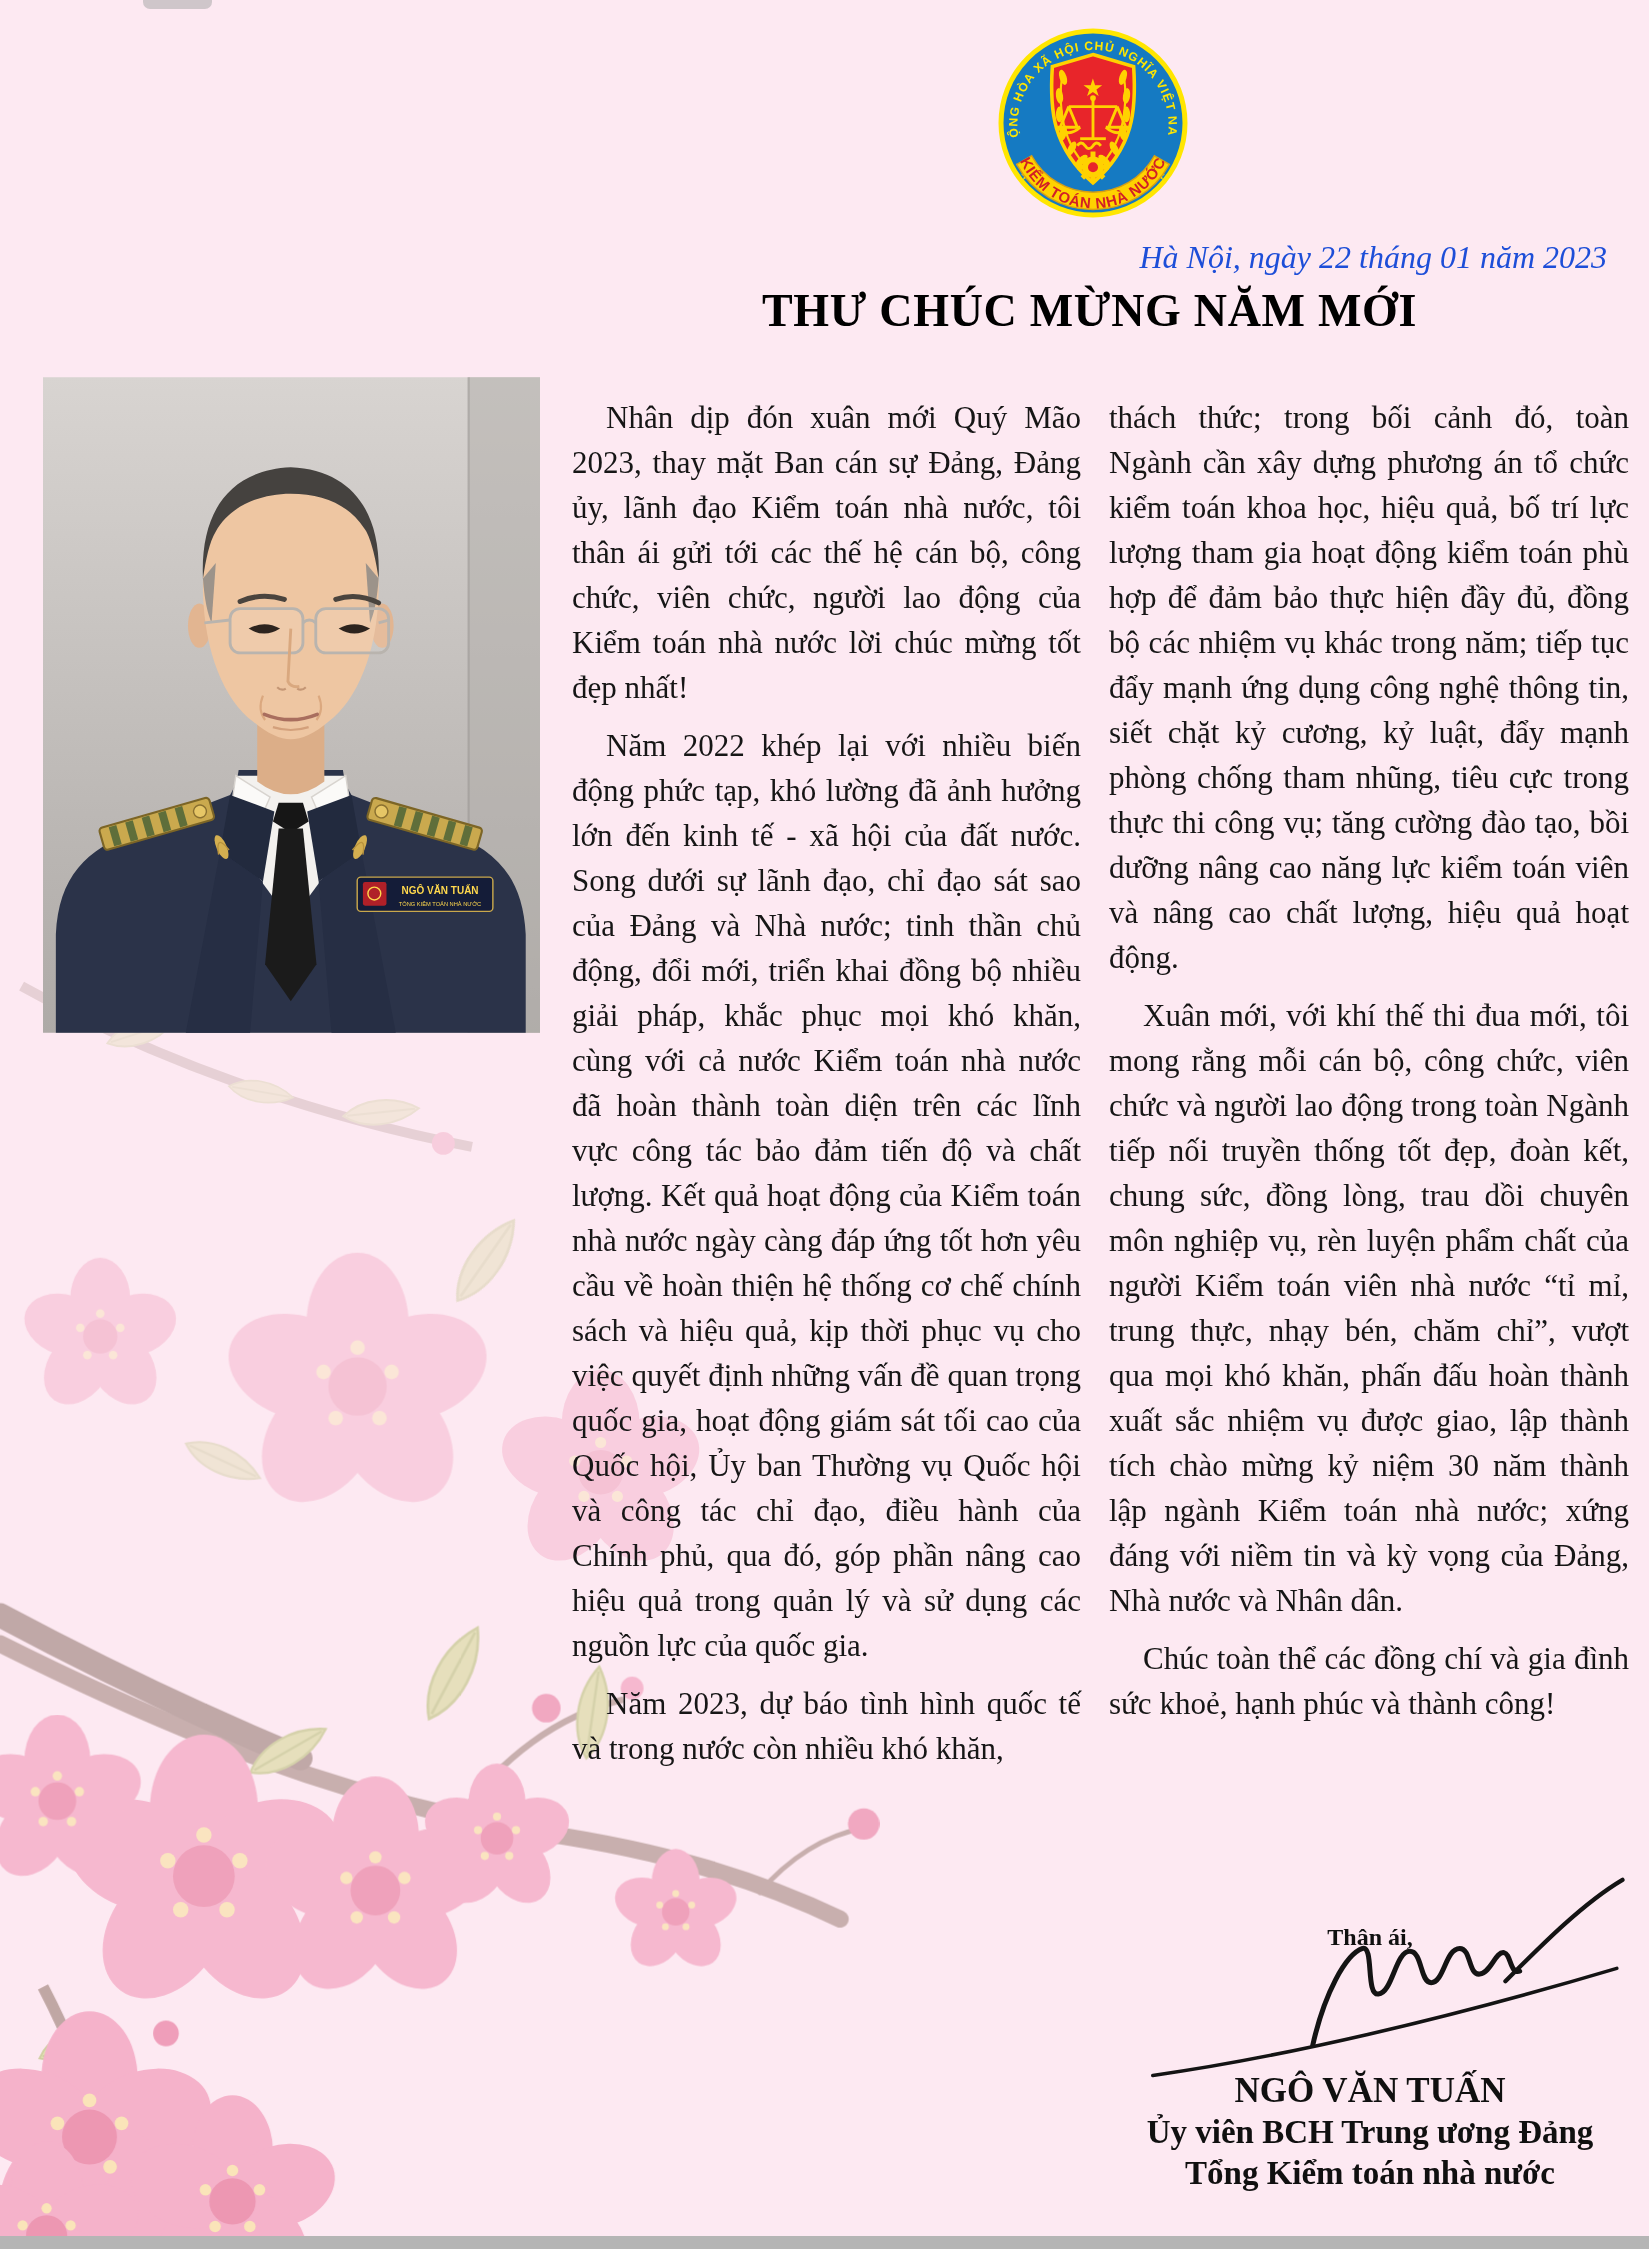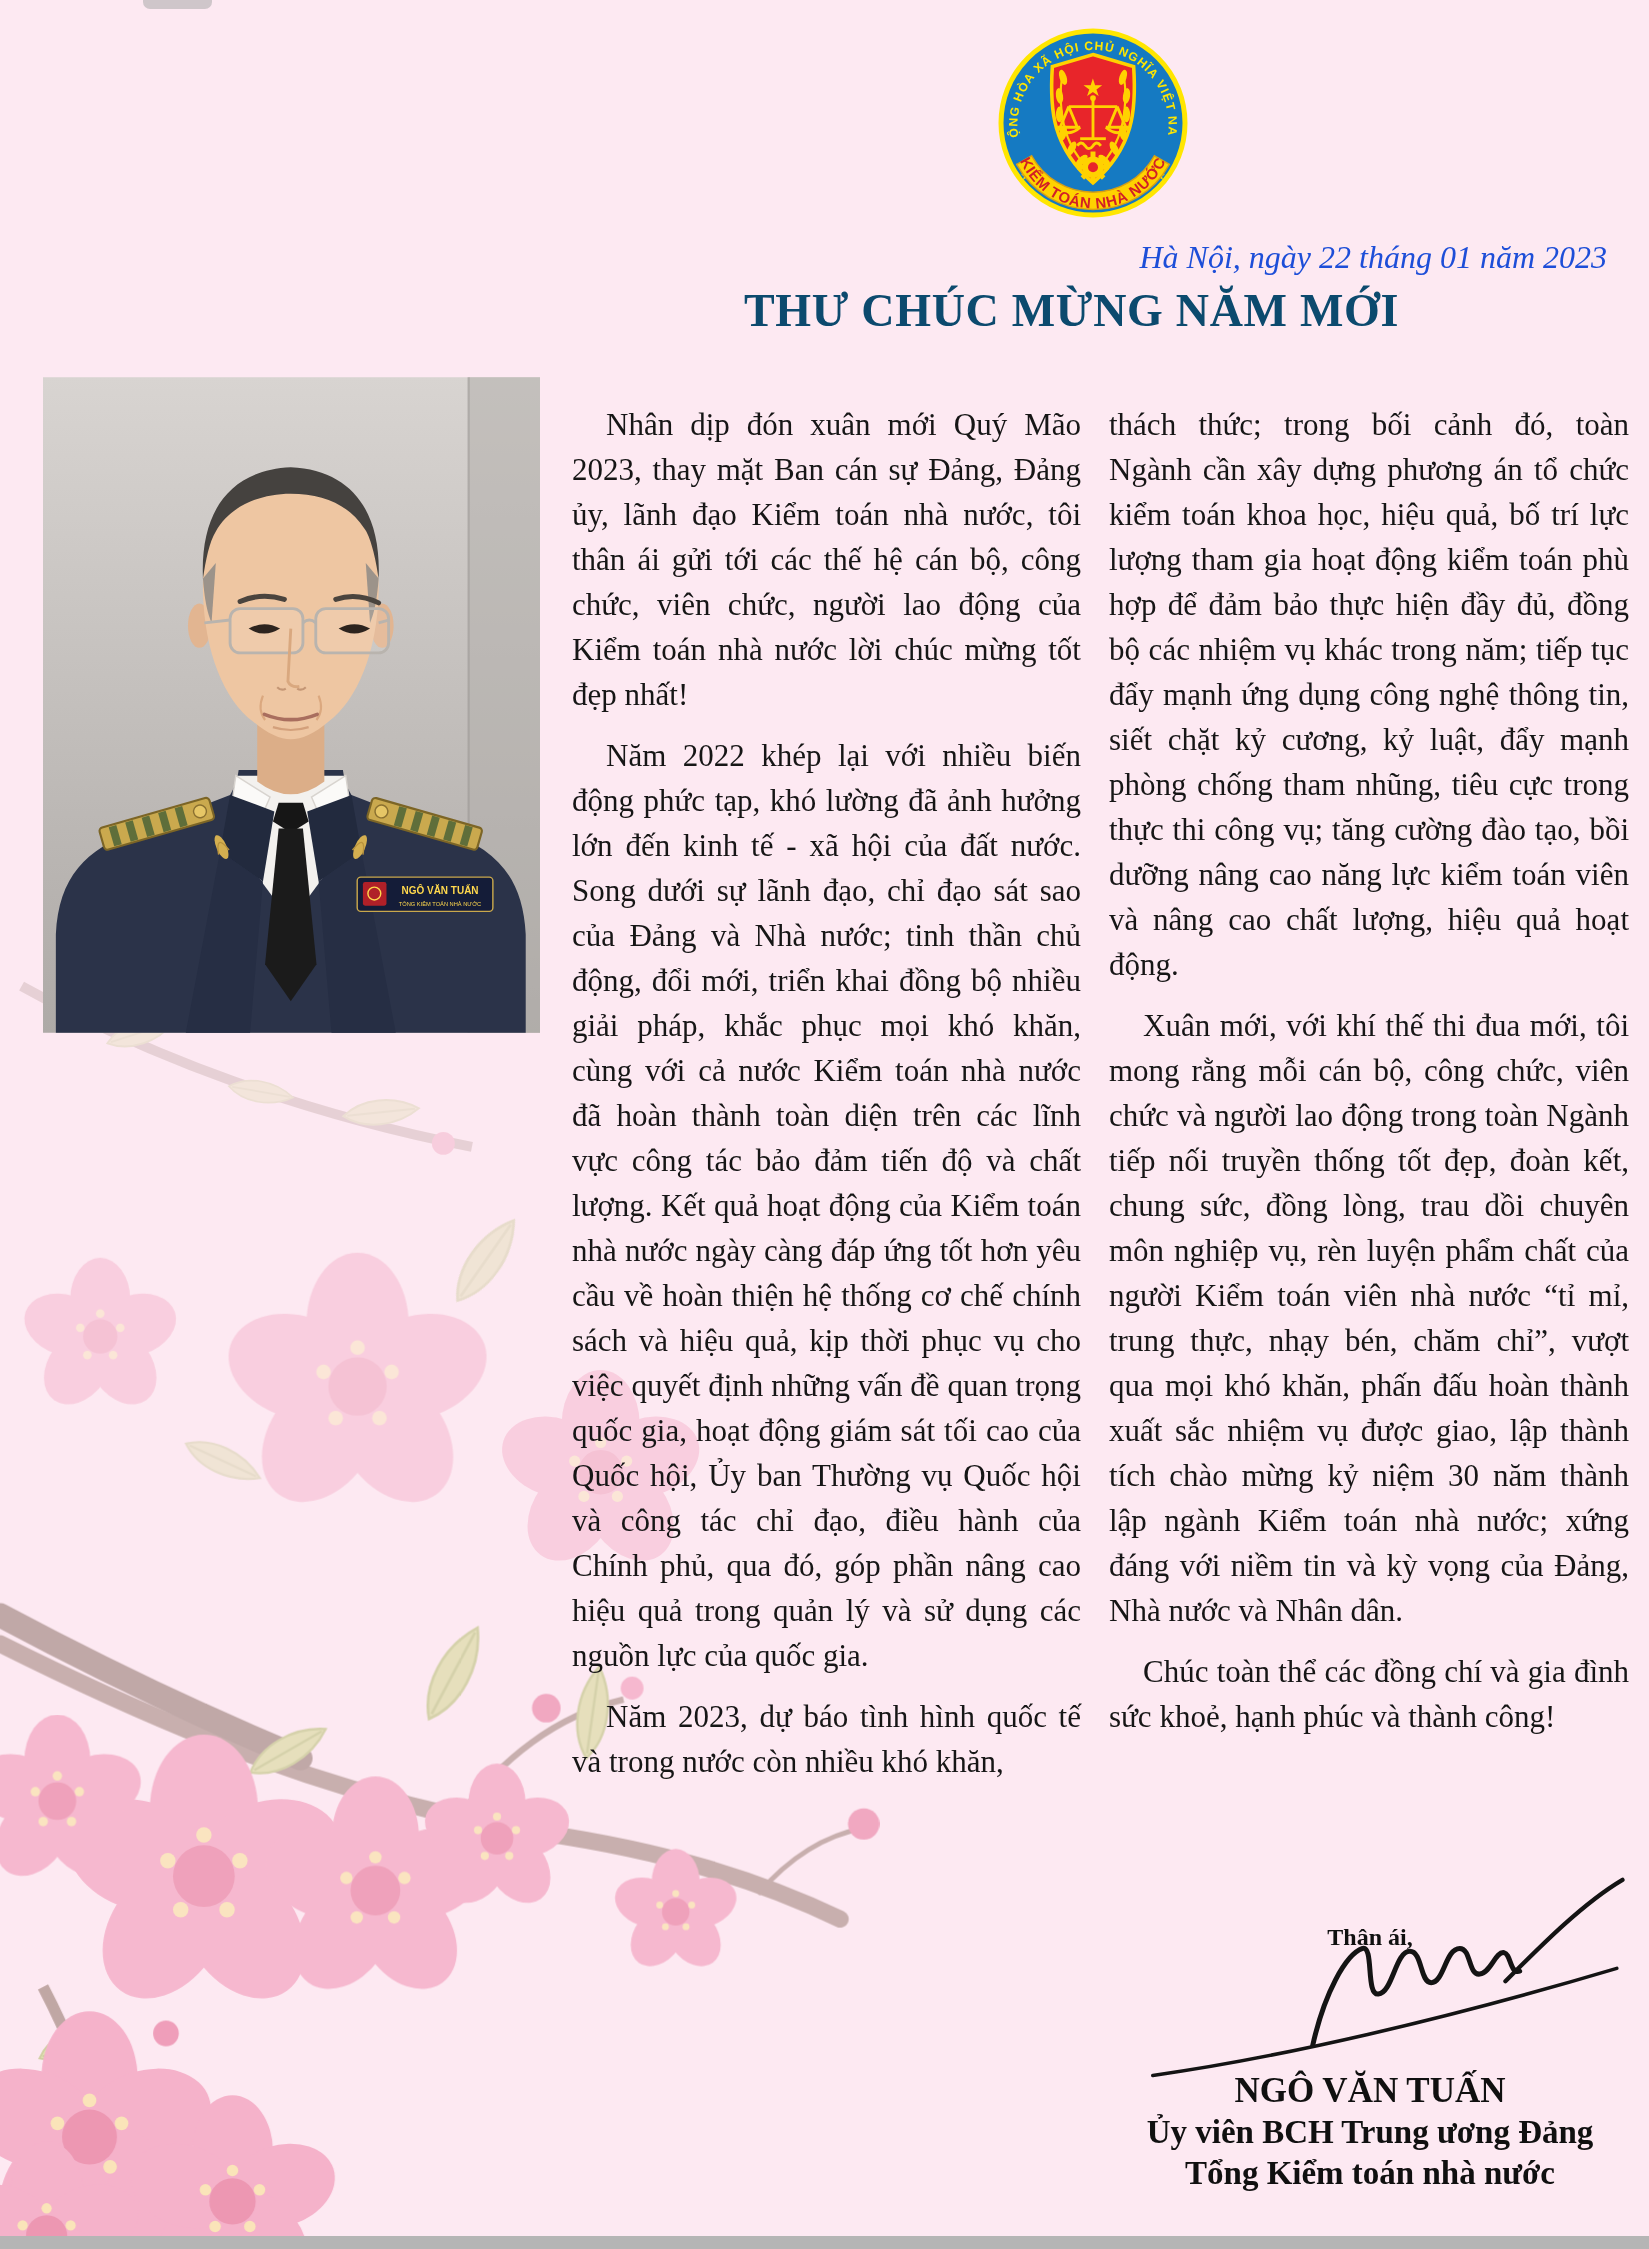--- a/index.html
+++ b/index.html
@@ -9,29 +9,29 @@
     font-family:"Liberation Serif","DejaVu Serif",serif;
     color:#141414;
   }
   svg{display:block}
   .abs{position:absolute;}
   #date-line{
     top:239px;left:572px;width:1035px;text-align:right;
     font-style:italic;font-size:32px;color:#1d4ed8;
   }
   #main-title{
-    top:284px;left:554px;width:1035px;text-align:center;
-    font-weight:bold;font-size:46px;letter-spacing:0.7px;color:#0c4a6e;
+    top:284px;left:572px;width:1035px;text-align:center;
+    font-weight:bold;font-size:46px;letter-spacing:0.7px;color:#000000;
   }
   .col{
     top:386px;text-align:justify;font-size:31px;line-height:45px;color:#161616;
   }
   #col-middle{left:572px;width:509px;}
   #col-right{left:1109px;width:520px;}
-  .col p{margin:16px 0 13px 0;text-indent:34px;}
+  .col p{margin:9px 0 13px 0;text-indent:34px;}
   .col p.no-indent{text-indent:0;}
   #salutation{
     top:1924px;left:1109px;width:522px;text-align:center;
     font-weight:bold;font-size:24px;color:#101010;
   }
   .sig-line{left:1109px;width:522px;text-align:center;font-weight:bold;color:#101010;}
   #sig-name{top:2071px;font-size:35px;}
   #sig-role1{top:2114px;font-size:33px;}
   #sig-role2{top:2155px;font-size:33px;}
   #bottom-bar{

